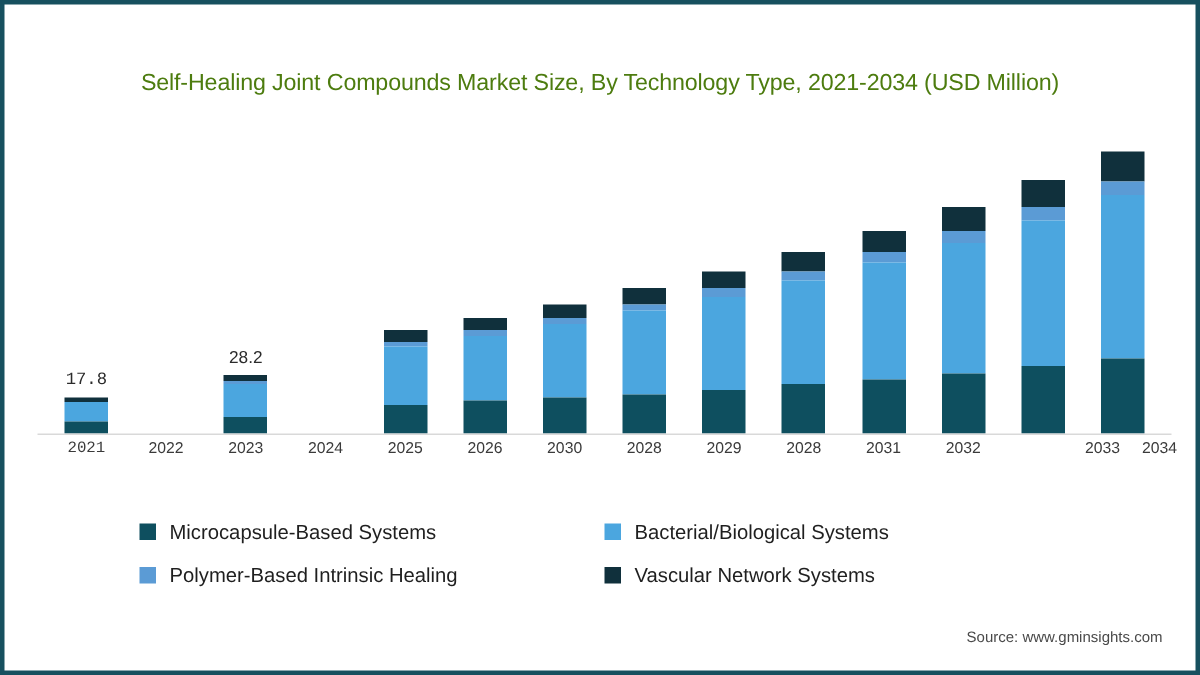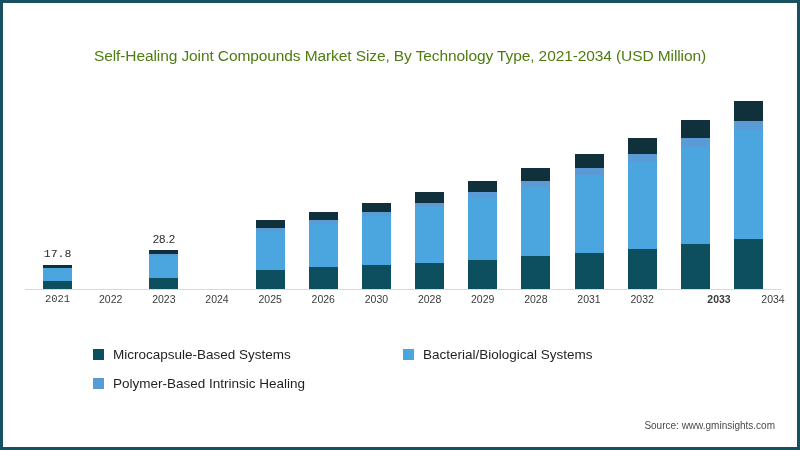--- a/index.html
+++ b/index.html
@@ -236,34 +236,38 @@
       <div class="x-tick" style="left: 132.857px;">2023</div>
       <div class="x-tick" style="left: 186px;">2024</div>
       <div class="x-tick" style="left: 239.143px;">2025</div>
       <div class="x-tick" style="left: 292.286px;">2026</div>
       <div class="x-tick" style="left: 345.429px;">2030</div>
       <div class="x-tick" style="left: 398.571px;">2028</div>
       <div class="x-tick" style="left: 451.714px;">2029</div>
       <div class="x-tick" style="left: 504.857px;">2028</div>
       <div class="x-tick" style="left: 558px;">2031</div>
       <div class="x-tick" style="left: 611.143px;">2032</div>
-      <div class="x-tick" style="left: 688px; font-weight: bold;">2033</div>
+      <div class="x-tick" style="left: 704px;">2033</div>
       <div class="x-tick" style="left: 742px;">2034</div>
     </div>
 
   <div id="legend">
       <div class="legend-item">
         <span class="legend-swatch" style="background: rgb(14, 79, 95);"></span>
         <span class="legend-text">Microcapsule-Based Systems</span>
       </div>
       <div class="legend-item">
         <span class="legend-swatch" style="background: rgb(75, 166, 223);"></span>
         <span class="legend-text">Bacterial/Biological Systems</span>
       </div>
       <div class="legend-item">
         <span class="legend-swatch" style="background: rgb(91, 155, 213);"></span>
         <span class="legend-text">Polymer-Based Intrinsic Healing</span>
       </div>
+      <div class="legend-item">
+        <span class="legend-swatch" style="background: rgb(16, 48, 60);"></span>
+        <span class="legend-text">Vascular Network Systems</span>
+      </div>
     </div>
 
   <div id="source">Source: www.gminsights.com</div>
 
 </div>
 
 </body></html>

